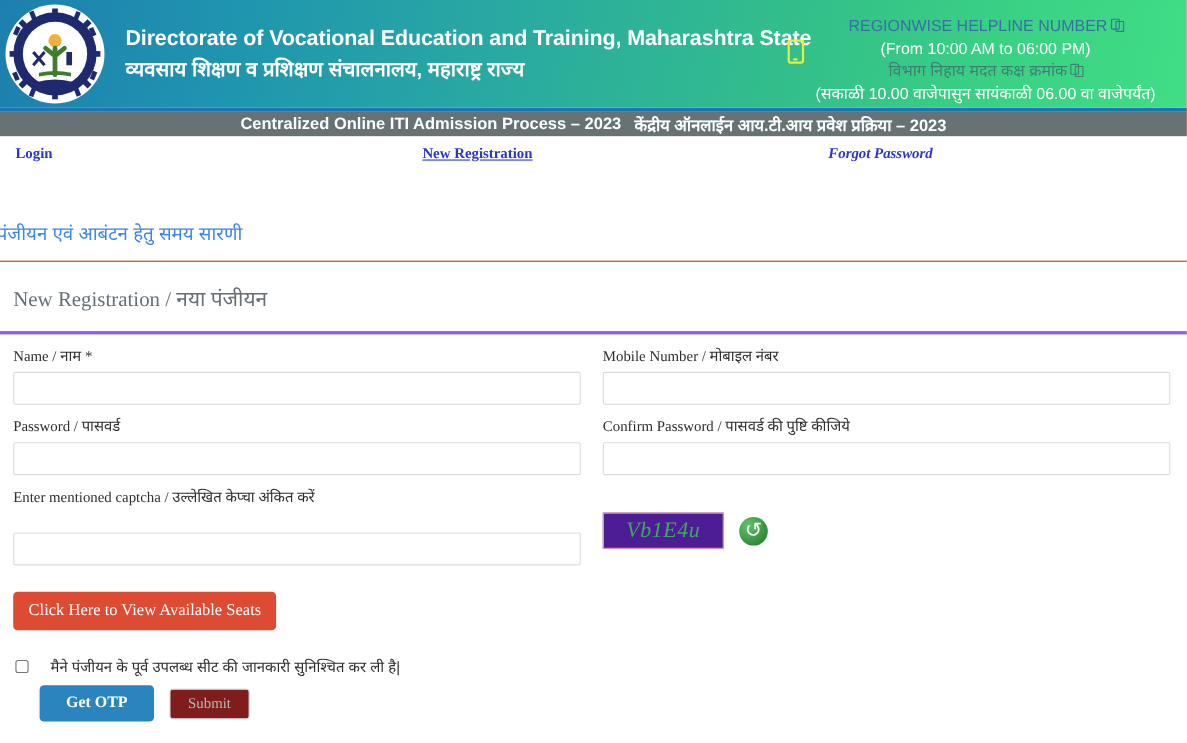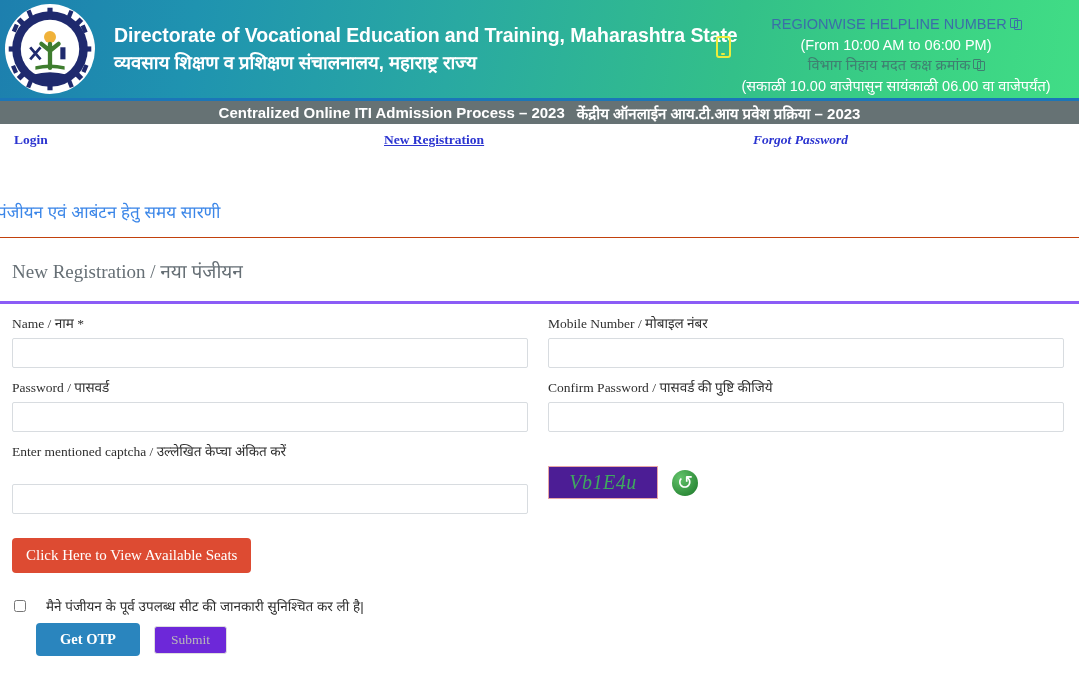--- a/index.html
+++ b/index.html
@@ -310,21 +310,21 @@
     color: #ffffff;
     border: none;
     border-radius: 4px;
     font-family: "Liberation Serif", serif;
     font-weight: bold;
     font-size: 14.5px;
     padding: 8px 24px;
     cursor: pointer;
   }
   .submit-btn {
-    background: #6d28d9;
+    background: #7f1d1d;
     color: #b9b9b9;
     border: 1px solid #dedede;
     border-radius: 3px;
     font-family: "Liberation Serif", serif;
     font-size: 13.5px;
     padding: 5px 16px;
     cursor: not-allowed;
   }
 </style>
 </head>

